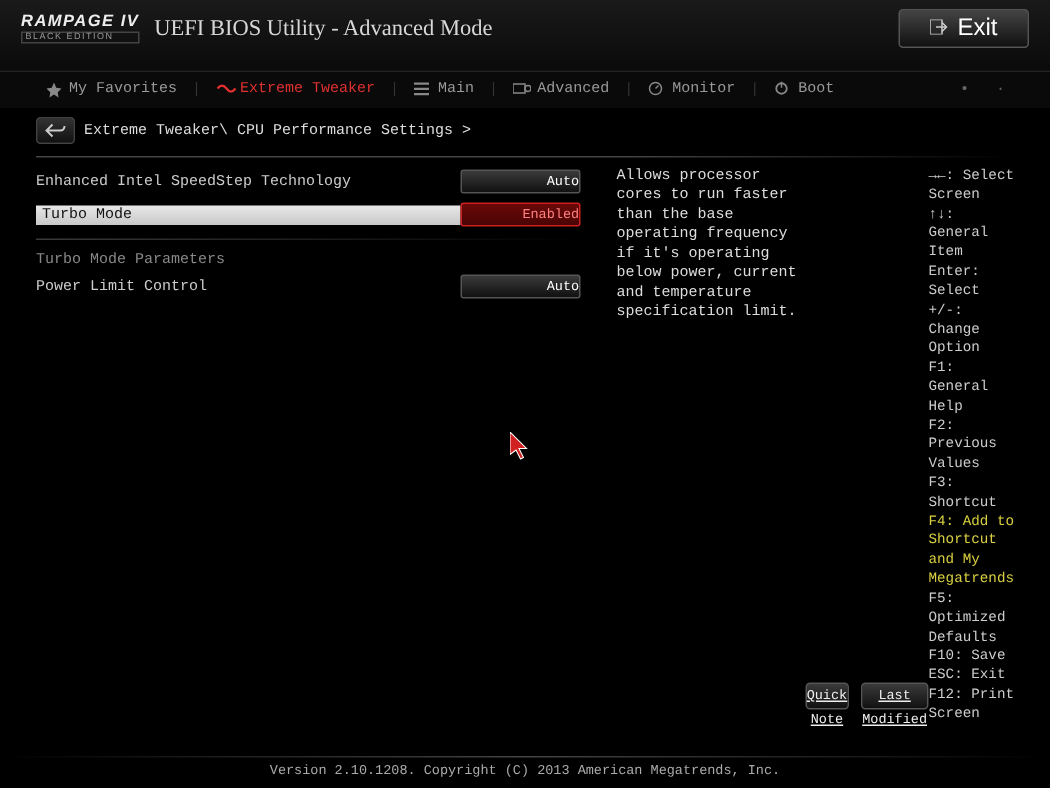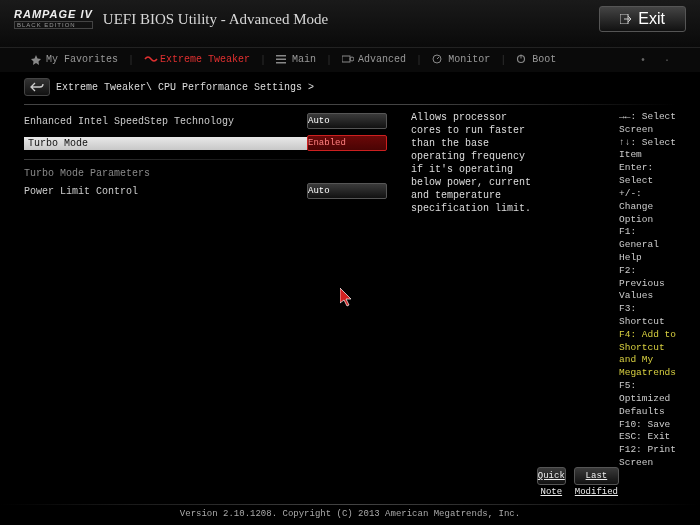--- a/index.html
+++ b/index.html
@@ -68,33 +68,33 @@
 }
 .row-label { flex: 1; }
 .row.selected .row-label {
   background: linear-gradient(to bottom, #e8e8e8, #c8c8c8);
   color: #111; padding: 1px 4px;
 }
 .row-btn {
   width: 80px; height: 16px;
   border: 1px solid #555; border-radius: 2px;
   background: linear-gradient(to bottom, #3a3a3a, #111);
-  color: #fff; text-align: left; line-height: 14px;
+  color: #fff; text-align: right; line-height: 14px;
   font-size: 9px;
 }
 .row-btn.enabled {
   border: 1px solid #cc2020;
   background: linear-gradient(to bottom, #6a0808, #4a0404);
   color: #ff8080;
 }
 .section-hdr { color: #888; margin: 8px 0 2px 0; }
 .mid-sep { height: 1px; background: linear-gradient(to right, #3a3a3a, transparent); margin: 6px 0; }
 .help-text { color: #ddd; font-size: 10px; line-height: 1.3; padding: 0 4px; }
 .right-divider { height: 1px; background: linear-gradient(to right, #444, transparent); margin: 6px 0; }
-.bottom-btns { display: flex; gap: 8px; margin-top: auto; margin-bottom: 6px; }
+.bottom-btns { display: flex; gap: 8px; margin-top: auto; margin-bottom: 18px; }
 .small-btn {
   flex: 1; height: 18px;
   background: linear-gradient(to bottom, #3a3a3a, #111);
   border: 1px solid #555; border-radius: 3px;
   color: #eee; text-align: center; line-height: 16px;
   font-size: 9px; text-decoration: underline;
 }
 .hints { font-size: 9.5px; line-height: 1.35; color: #ccc; }
 .hints .hi { color: #d8d040; }
 .footer {
@@ -208,21 +208,21 @@
 
   <div class="right">
     <div class="help-text">Allows processor cores to run faster than the base operating frequency if it's operating below power, current and temperature specification limit.</div>
     <div class="bottom-btns">
       <div class="small-btn">Quick Note</div>
       <div class="small-btn">Last Modified</div>
     </div>
     <div class="right-divider"></div>
     <div class="hints">
       <div>→←: Select Screen</div>
-      <div>↑↓: Select Item</div>
+      <div>↑↓: General Item</div>
       <div>Enter: Select</div>
       <div>+/-: Change Option</div>
       <div>F1: General Help</div>
       <div>F2: Previous Values</div>
       <div>F3: Shortcut</div>
       <div class="hi">F4: Add to Shortcut and My Megatrends</div>
       <div>F5: Optimized Defaults</div>
       <div>F10: Save  ESC: Exit</div>
       <div>F12: Print Screen</div>
     </div>

